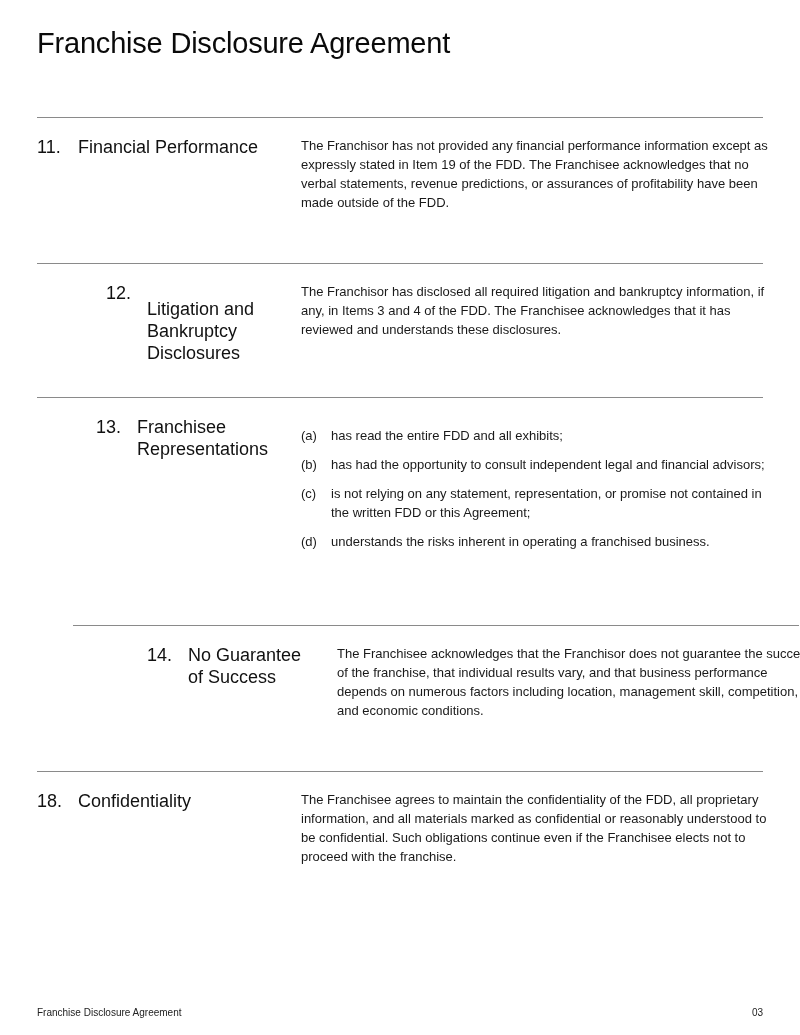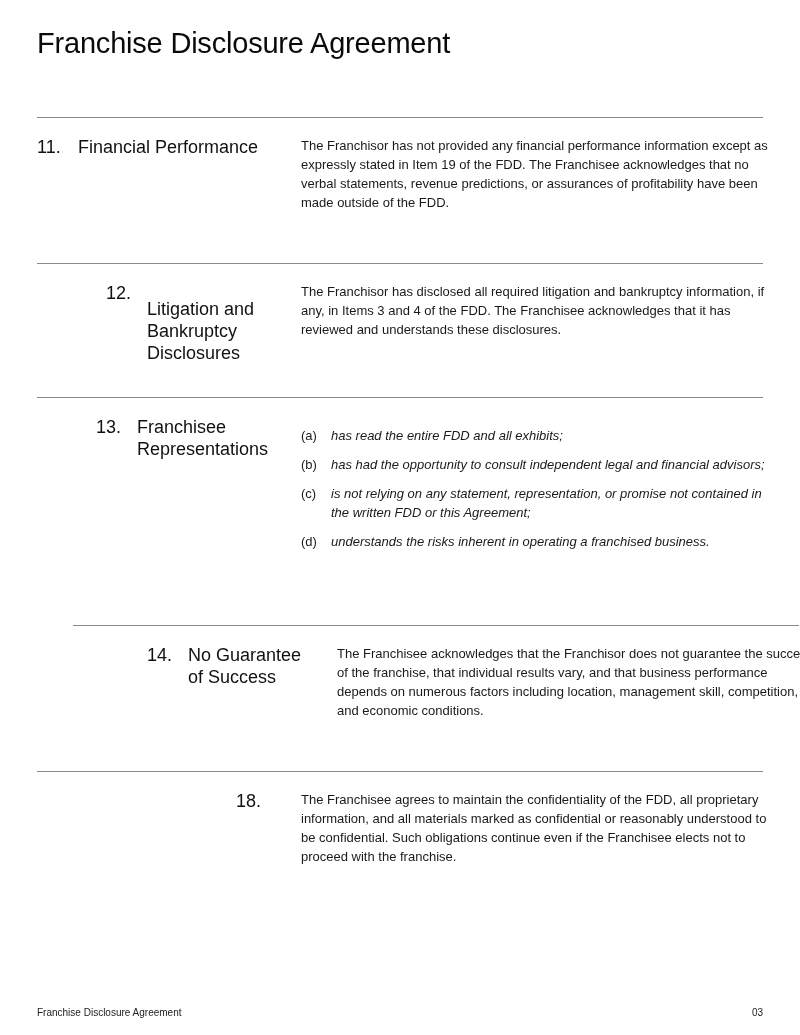--- a/index.html
+++ b/index.html
@@ -69,21 +69,20 @@
     .clause {
       display: flex;
       margin-bottom: 10px;
     }
     .clause-label {
       width: 30px;
       flex: 0 0 30px;
     }
     .clause-text {
       flex: 1;
-      font-style: italic;
     }
     .footer {
       position: absolute;
       left: 37px;
       right: 37px;
       top: 1007px;
       display: flex;
       justify-content: space-between;
       font-size: 10px;
       color: #222;
@@ -147,20 +146,21 @@
     <span class="sec-title" style="width:125px; flex:0 0 125px;">No Guarantee of Success</span>
   </div>
   <div class="sec-body">
     <p>The Franchisee acknowledges that the Franchisor does not guarantee the success of the franchise, that individual results vary, and that business performance depends on numerous factors including location, management skill, competition, and economic conditions.</p>
   </div>
 </section>
 
 <section class="section" style="top:771px; height:150px;">
   <div class="sec-head">
     <span class="sec-num">18.</span>
+    <span class="sec-title">Confidentiality</span>
   </div>
   <div class="sec-body">
     <p>The Franchisee agrees to maintain the confidentiality of the FDD, all proprietary information, and all materials marked as confidential or reasonably understood to be confidential. Such obligations continue even if the Franchisee elects not to proceed with the franchise.</p>
   </div>
 </section>
 
 <footer class="footer">
   <span>Franchise Disclosure Agreement</span>
   <span>03</span>
 </footer>

